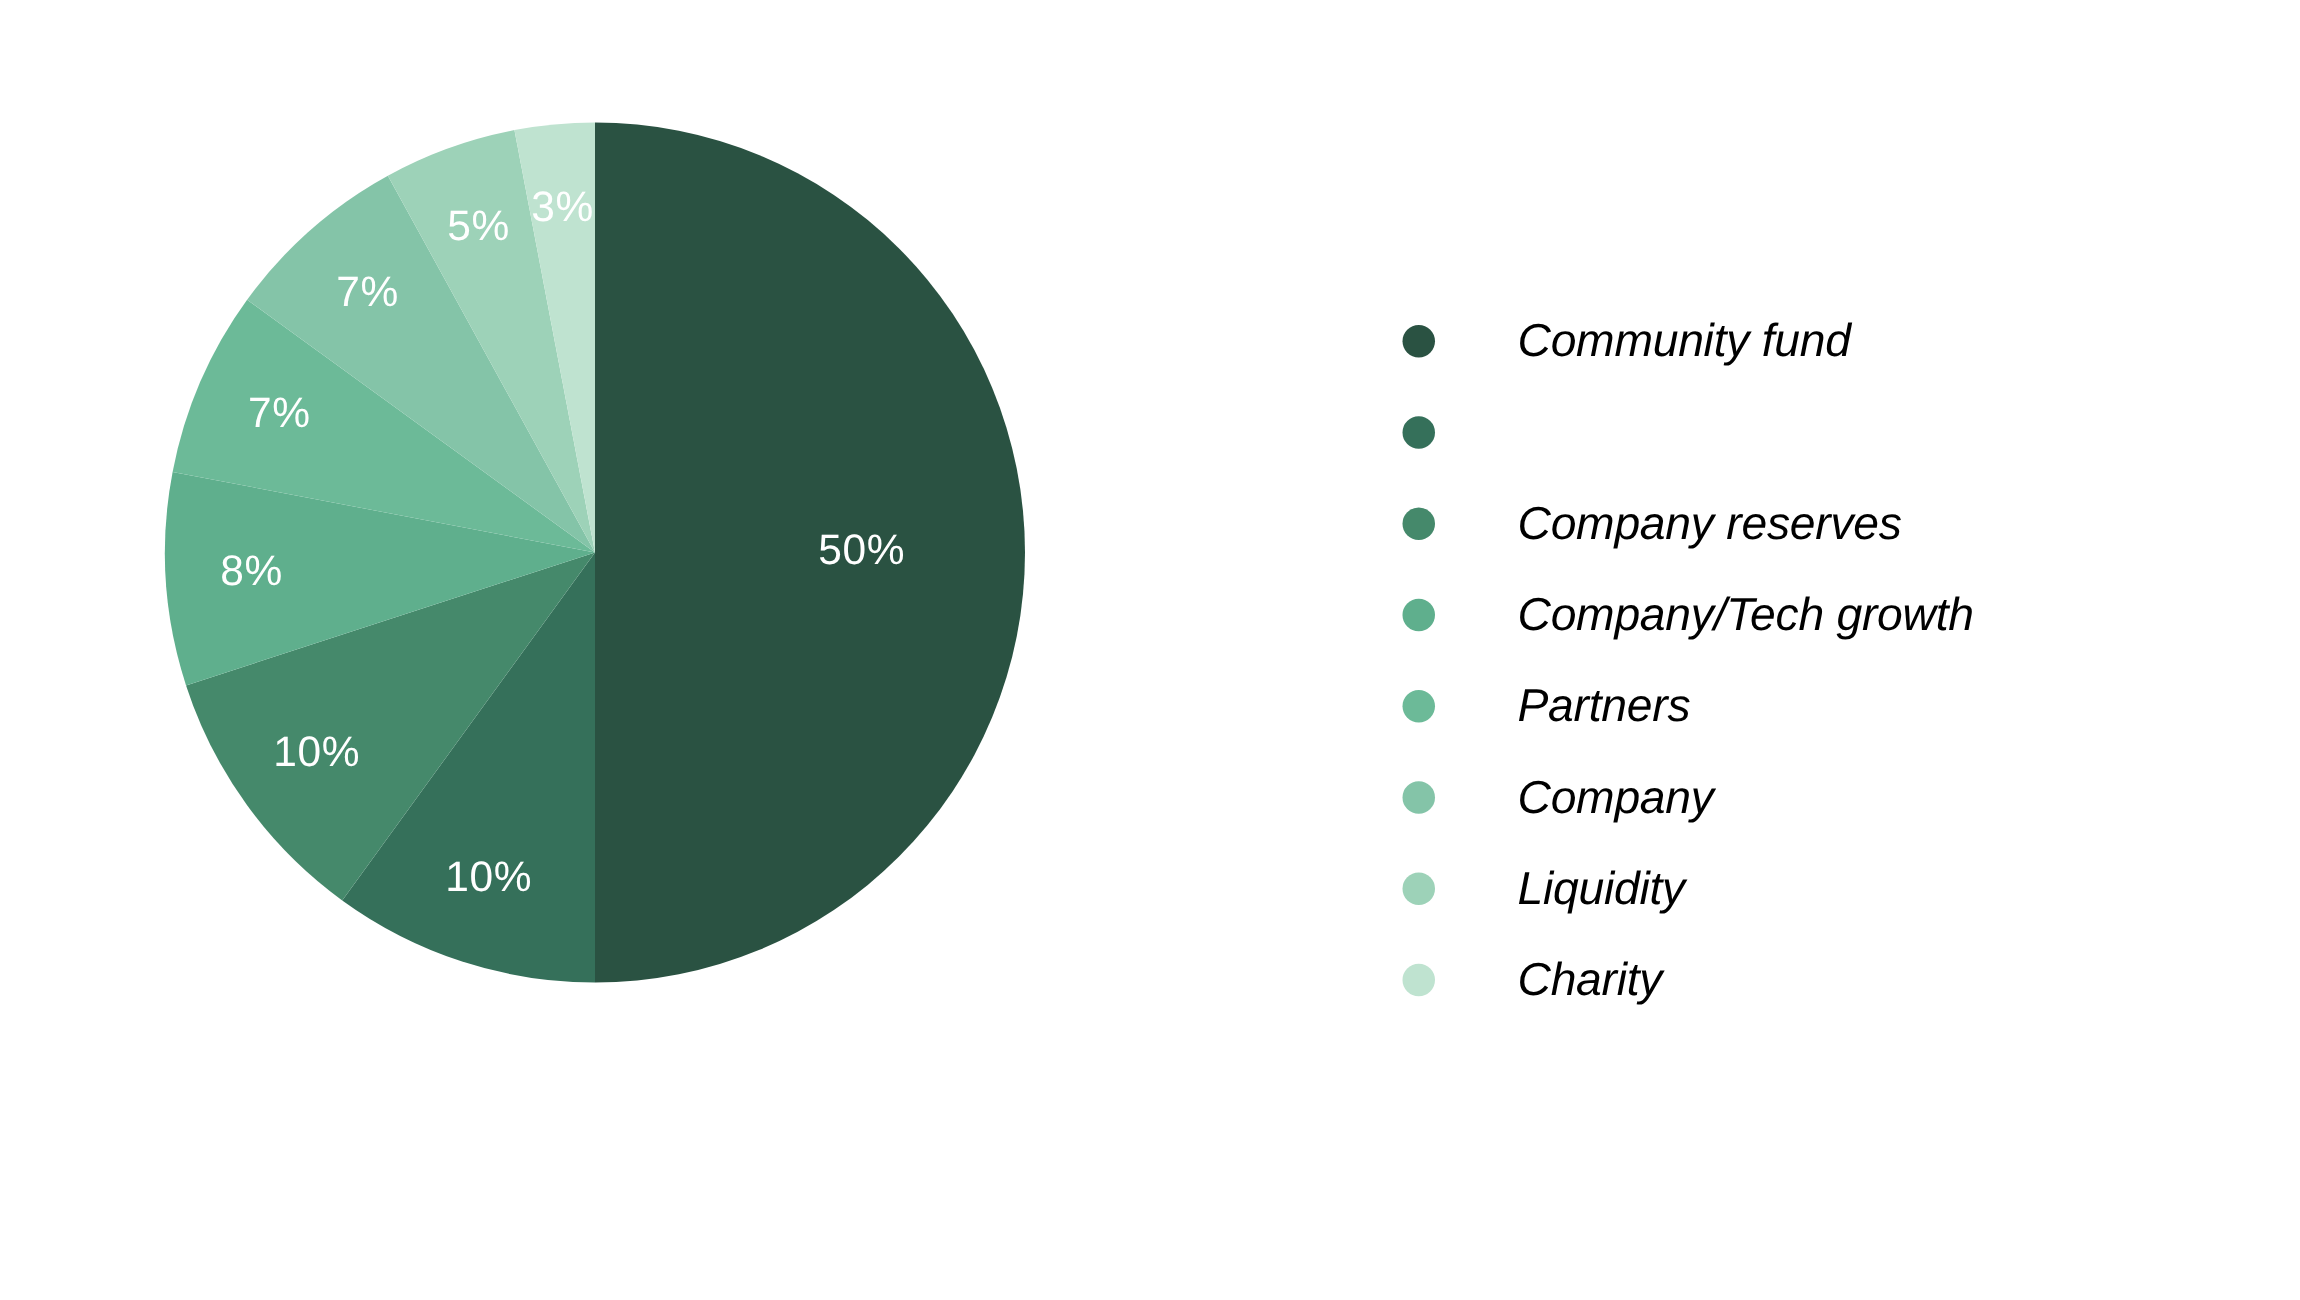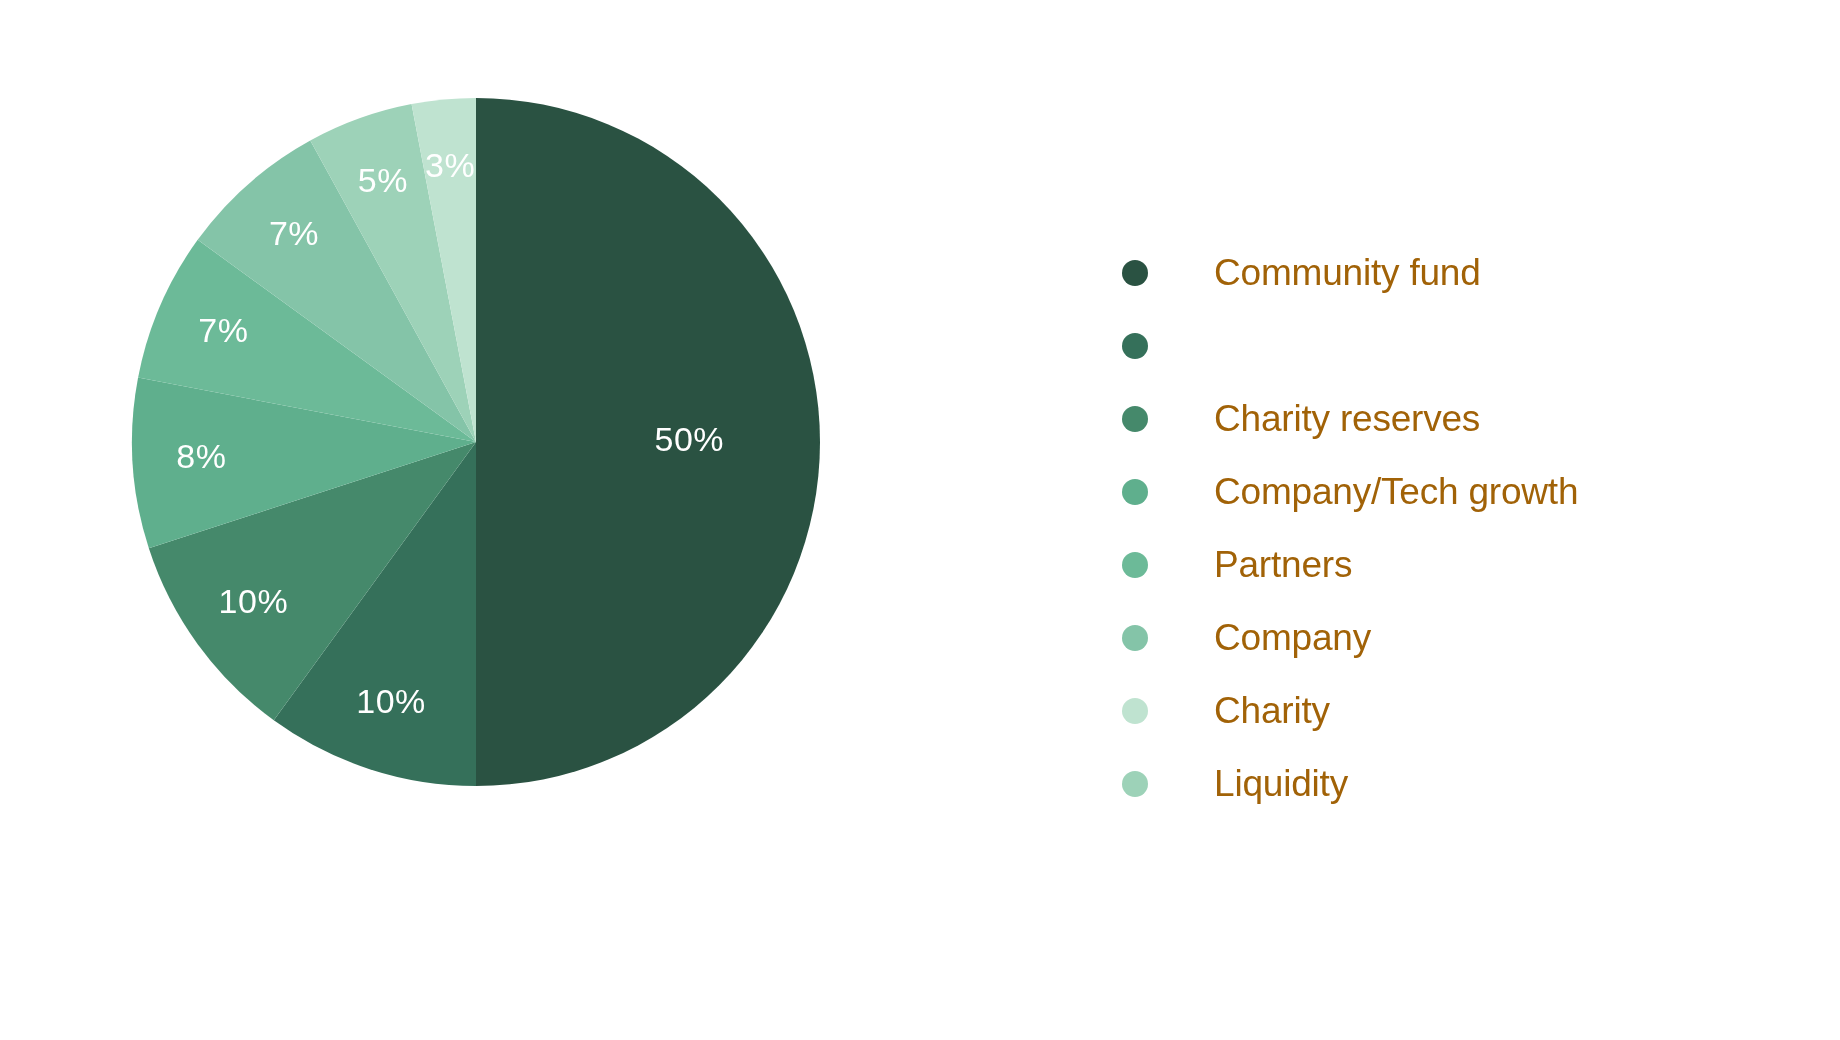--- a/index.html
+++ b/index.html
@@ -58,24 +58,25 @@
   .legend-dot {
     width: 26px;
     height: 26px;
     border-radius: 50%;
     flex: 0 0 26px;
     margin-right: 66px;
   }
   .legend-label {
     font-family: "Liberation Sans", sans-serif;
     font-size: 37px;
-    color: #a16207;
+    color: #000000;
     line-height: 1;
     white-space: nowrap;
     letter-spacing: -0.2px;
+    font-style: italic;
   }
 </style>
 </head>
 <body>
 
 <div id="stage">
 
   <div id="pie-wrap">
     <svg id="pie-svg" viewBox="0 0 688 688">
       <g id="pie-slices">
@@ -104,37 +105,37 @@
   <div id="legend">
       <div class="legend-row">
         <span class="legend-dot" style="background: rgb(42, 82, 66);"></span>
         <span class="legend-label">Community fund</span>
       </div>
       <div class="legend-row">
         <span class="legend-dot" style="background: rgb(53, 112, 90);"></span>
       </div>
       <div class="legend-row">
         <span class="legend-dot" style="background: rgb(69, 137, 107);"></span>
-        <span class="legend-label">Charity reserves</span>
+        <span class="legend-label">Company reserves</span>
       </div>
       <div class="legend-row">
         <span class="legend-dot" style="background: rgb(95, 175, 141);"></span>
         <span class="legend-label">Company/Tech growth</span>
       </div>
       <div class="legend-row">
         <span class="legend-dot" style="background: rgb(108, 186, 152);"></span>
         <span class="legend-label">Partners</span>
       </div>
       <div class="legend-row">
         <span class="legend-dot" style="background: rgb(132, 196, 168);"></span>
         <span class="legend-label">Company</span>
       </div>
       <div class="legend-row">
+        <span class="legend-dot" style="background: rgb(157, 210, 184);"></span>
+        <span class="legend-label">Liquidity</span>
+      </div>
+      <div class="legend-row">
         <span class="legend-dot" style="background: rgb(191, 227, 208);"></span>
         <span class="legend-label">Charity</span>
-      </div>
-      <div class="legend-row">
-        <span class="legend-dot" style="background: rgb(157, 210, 184);"></span>
-        <span class="legend-label">Liquidity</span>
       </div>
     </div>
 
 </div>
 
 </body></html>

